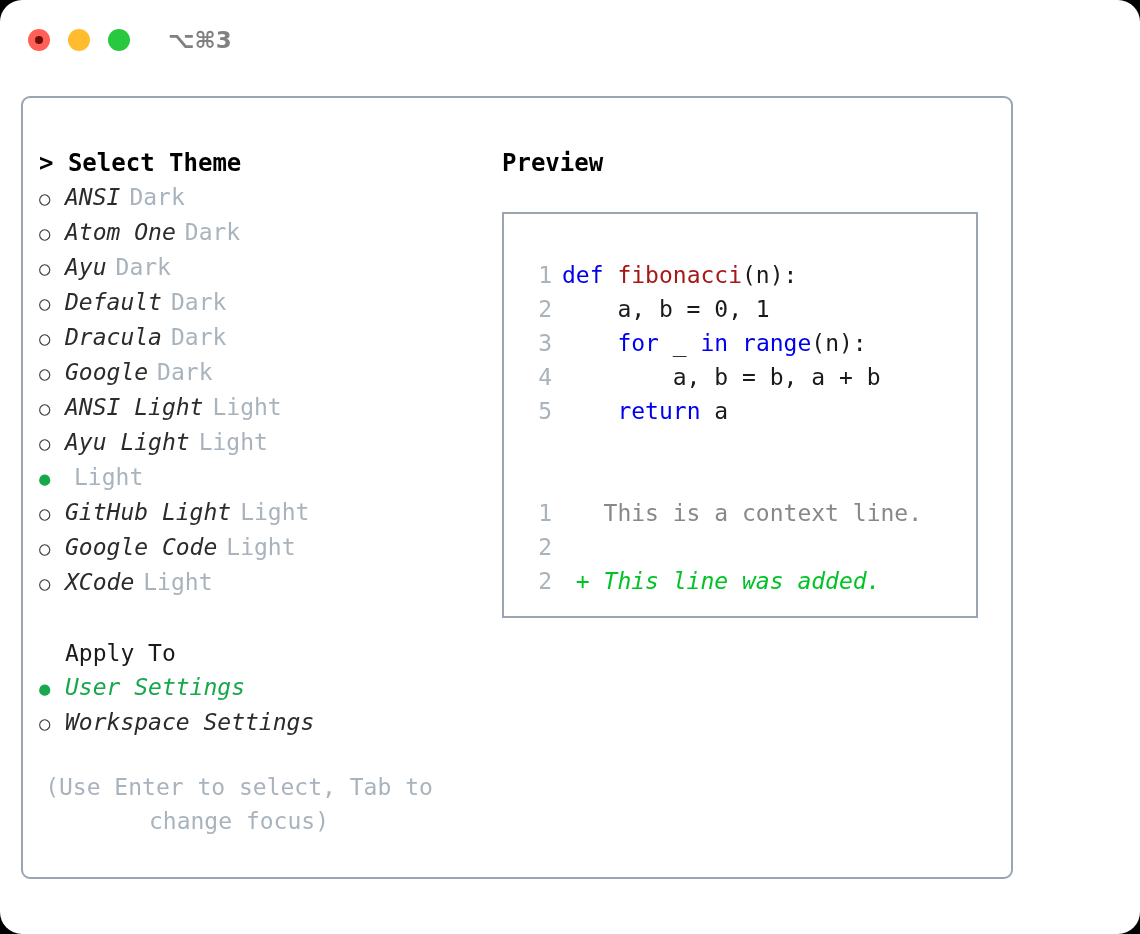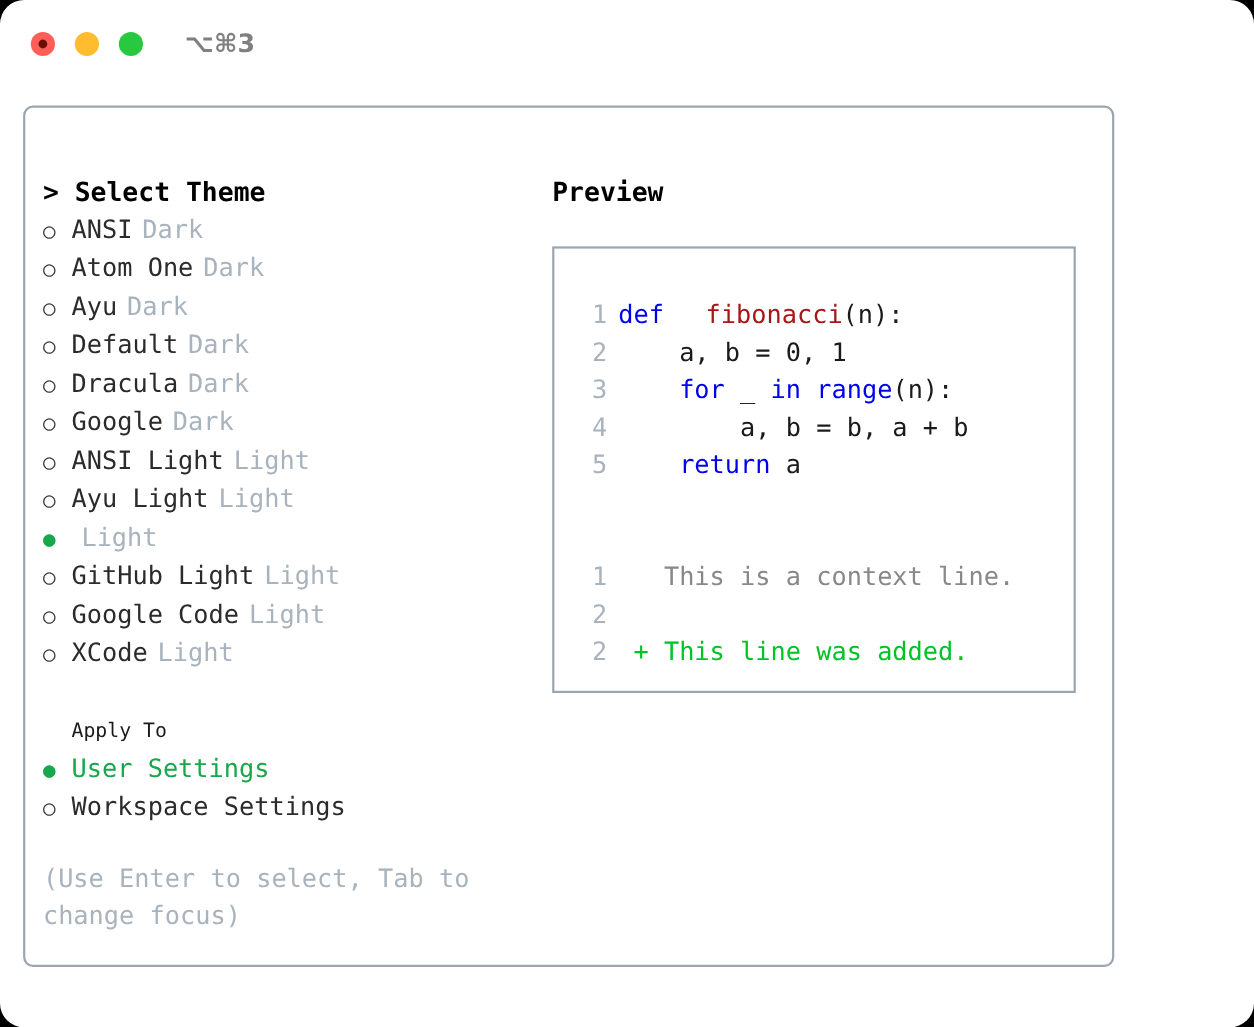--- a/index.html
+++ b/index.html
@@ -76,21 +76,21 @@
     width: 992px;
     height: 783px;
     border: 2px solid #9aa5b1;
     border-radius: 9px;
     box-sizing: border-box;
     background: #ffffff;
   }
 
   .columns {
     position: absolute;
-    left: 0; top: 12px;
+    left: 0; top: 0;
     width: 100%;
     height: 100%;
   }
 
   
   .left-col {
     position: absolute;
     left: 16px;
     top: 48px;
     width: 430px;
@@ -118,45 +118,47 @@
     color: #3d3d3d;
     font-size: 19px;
     line-height: 34px;
   }
   .marker.selected {
     color: #16a84a;
     font-size: 19px;
   }
   .row-label {
     color: #2b2b2b;
+    font-style: italic;
   }
   .row.selected .row-label {
     color: #16a84a;
   }
   .row-tag {
     color: #a9b3bd;
     margin-left: 9px;
   }
 
   .section-gap { height: 36px; }
 
   .section-header {
-    font-size: 18px;
+    font-size: 23px;
     color: #1a1a1a;
     line-height: 34px;
     padding-left: 26px;
     white-space: pre;
   }
 
   .hint {
     margin-top: 30px;
     width: 400px;
     color: #a9b3bd;
     font-size: 23px;
     line-height: 34px;
+    text-align: center;
   }
 
   
   .right-col {
     position: absolute;
     left: 479px;
     top: 48px;
     width: 490px;
   }
   .preview-title {
@@ -183,24 +185,24 @@
   }
   .lineno {
     width: 34px;
     flex: 0 0 34px;
     text-align: right;
     color: #a9b3bd;
     margin-right: 10px;
   }
   .code-text { color: #1a1a1a; }
   .kw   { color: #0000ee; }
-  .fn   { color: #a61717; margin-left: 24px; }
+  .fn   { color: #a61717; }
   .ctx  { color: #888888; }
   .del  { color: #c62828; }
-  .add  { color: #00c326; }
+  .add  { color: #00c326; font-style: italic; }
   .blank-line { height: 34px; }
 </style>
 </head>
 <body>
 
 <div class="window">
 
   <div class="titlebar">
     <div class="lights">
       <div class="light light-red">

